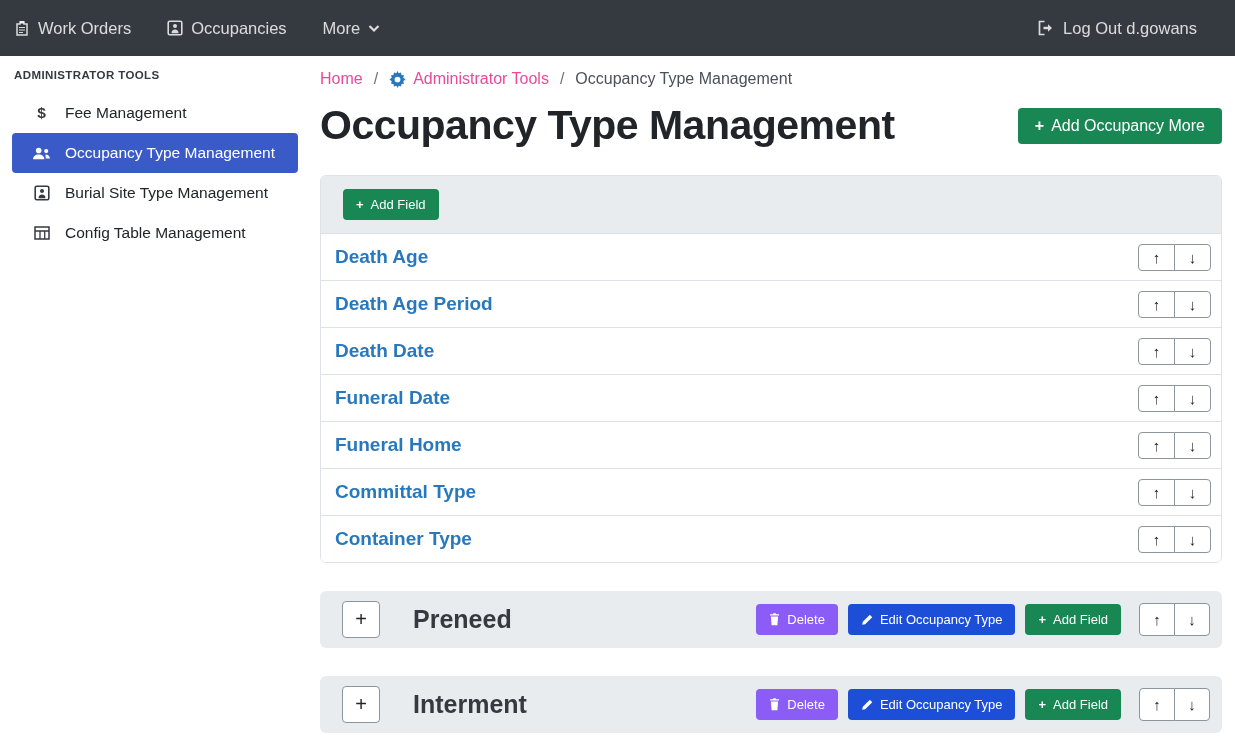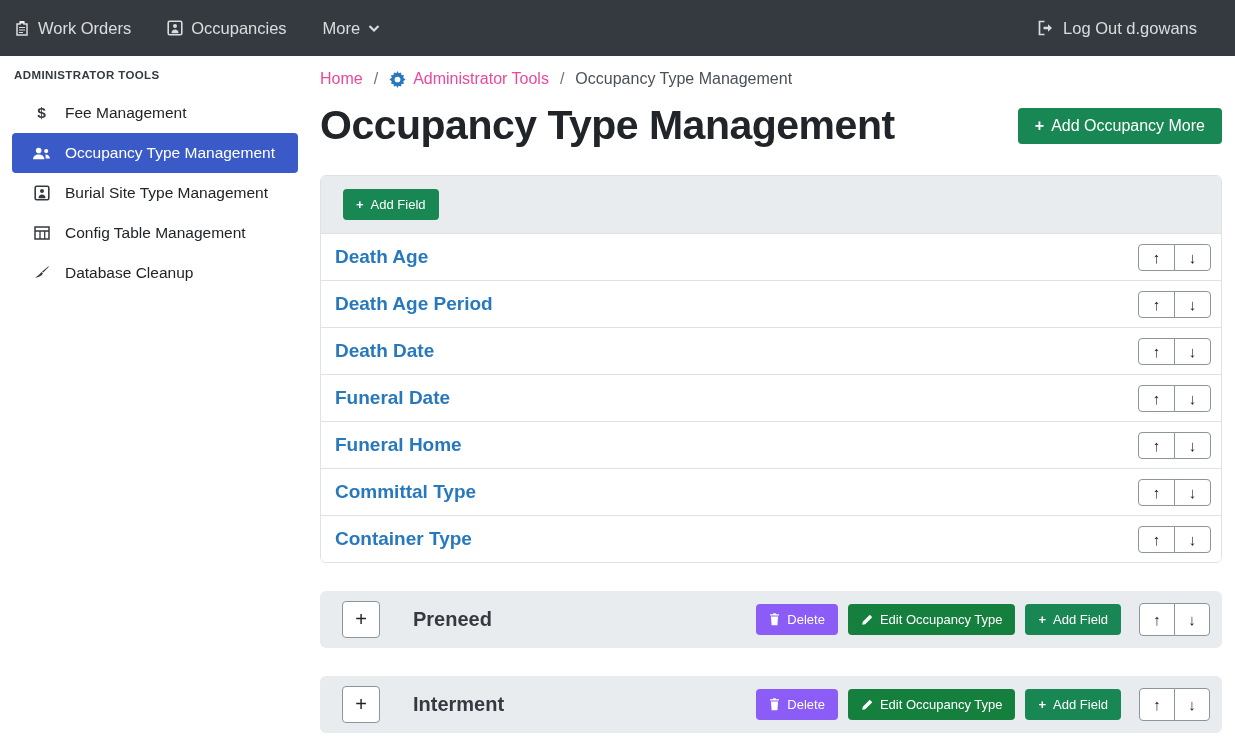--- a/index.html
+++ b/index.html
@@ -32,39 +32,39 @@
   .crumb-sep { color:#6c757d; }
   .crumb-current { color:#495057; }
 
   
   .title-row { display:flex; align-items:center; justify-content:space-between; margin-bottom:26px; }
   .page-title { font-size:41px; font-weight:600; letter-spacing:-.5px; color:#212529; }
   .btn { display:inline-flex; align-items:center; gap:7px; border:none; border-radius:4px; color:#fff; cursor:pointer; font-family:inherit; white-space:nowrap; }
   .btn .plus { font-weight:700; }
   .btn-green { background:#198754; }
   .btn-red { background:#8b5cf6; }
-  .btn-teal { background:#15803d; }
+  .btn-teal { background:#1d4ed8; }
   .btn-lg { font-size:16px; padding:9px 17px; }
   .btn-sm { font-size:13px; padding:8px 13px; }
 
   
   .card { border:1px solid #dee2e6; border-radius:6px; overflow:hidden; }
   .card-header { background:#e9ecef; padding:13px 20px 13px 22px; display:flex; align-items:center; justify-content:space-between; }
   .card-title { font-size:20px; font-weight:600; color:#212529; }
   .field-row { height:47px; display:flex; align-items:center; justify-content:space-between; padding:0 10px 0 14px; border-top:1px solid #dee2e6; background:#fff; }
   .field-link { color:#2878be; font-weight:700; font-size:19px; text-decoration:none; cursor:pointer; }
   .btn-group { display:inline-flex; }
   .arrow-btn { width:37px; height:27px; background:#fff; border:1px solid #8c949c; color:#212529; font-size:15px; display:inline-flex; align-items:center; justify-content:center; cursor:pointer; font-family:inherit; }
   .arrow-btn:first-child { border-radius:4px 0 0 4px; }
   .arrow-btn:last-child { border-radius:0 4px 4px 0; margin-left:-1px; }
 
   
   .type-section { margin-top:28px; height:57px; background:#e9ecef; border-radius:6px; display:flex; align-items:center; padding:0 12px 0 22px; }
   .expand-btn { width:38px; height:37px; background:#fff; border:1px solid #8c949c; border-radius:4px; font-size:20px; color:#212529; cursor:pointer; display:flex; align-items:center; justify-content:center; font-family:inherit; }
-  .section-title { font-size:20px; font-weight:600; color:#343a40; margin-left:33px; }
+  .section-title { font-size:25px; font-weight:600; color:#343a40; margin-left:33px; }
   .section-actions { margin-left:auto; display:flex; align-items:center; gap:10px; }
   .section-actions .btn-group { margin-left:8px; }
   .section-actions .arrow-btn { width:36px; height:33px; }
   .ico { display:inline-flex; align-items:center; }
 </style>
 </head>
 <body>
 
 <header class="navbar">
 
@@ -148,29 +148,20 @@
     <div class="side-item">
       <span class="side-ico">
         <svg width="16" height="16" viewBox="0 0 16 16">
             <rect x="1" y="2" width="14" height="12" fill="none" stroke="currentColor" stroke-width="1.5"></rect>
             <path d="M1 6 H15 M6 6 V14 M10.7 6 V14" stroke="currentColor" stroke-width="1.3" fill="none"></path>
           </svg>
       </span>
       <span>Config Table Management</span>
     </div>
 
-    <div class="side-item">
-      <span class="side-ico">
-        <svg width="17" height="16" viewBox="0 0 17 17">
-            <path d="M15.8 1.2 L9.2 6.9 L10.3 8 L16.3 1.8 Z" fill="currentColor"></path>
-            <path d="M8.6 7.4 L10 8.8 C9 11.4 5.6 13.4 1.6 13.4 C4.2 12 6.2 10.2 8.6 7.4 Z" fill="currentColor"></path>
-          </svg>
-      </span>
-      <span>Database Cleanup</span>
-    </div>
   </aside>
 
   <main class="main">
 
     <nav class="breadcrumb">
       <a class="crumb-link">Home</a>
       <span class="crumb-sep">/</span>
       <a class="crumb-link">
         <span class="ico">
           <svg width="17" height="17" viewBox="0 0 16 16" fill="#2878be">

